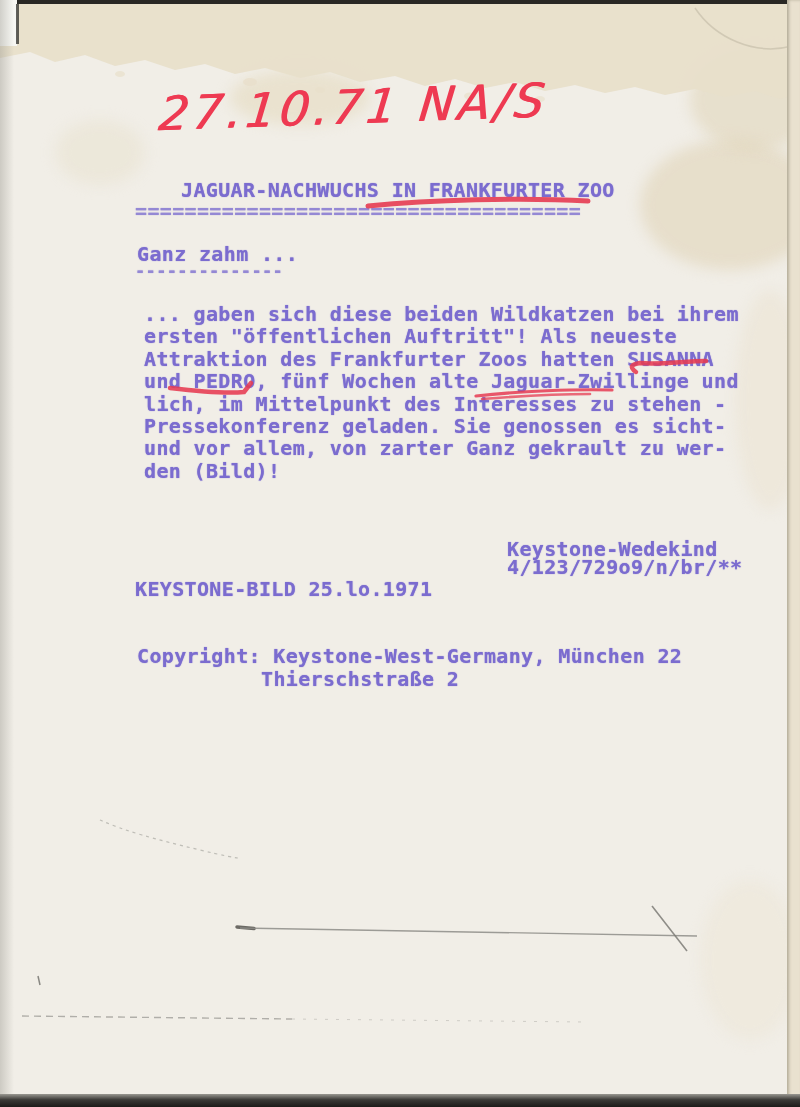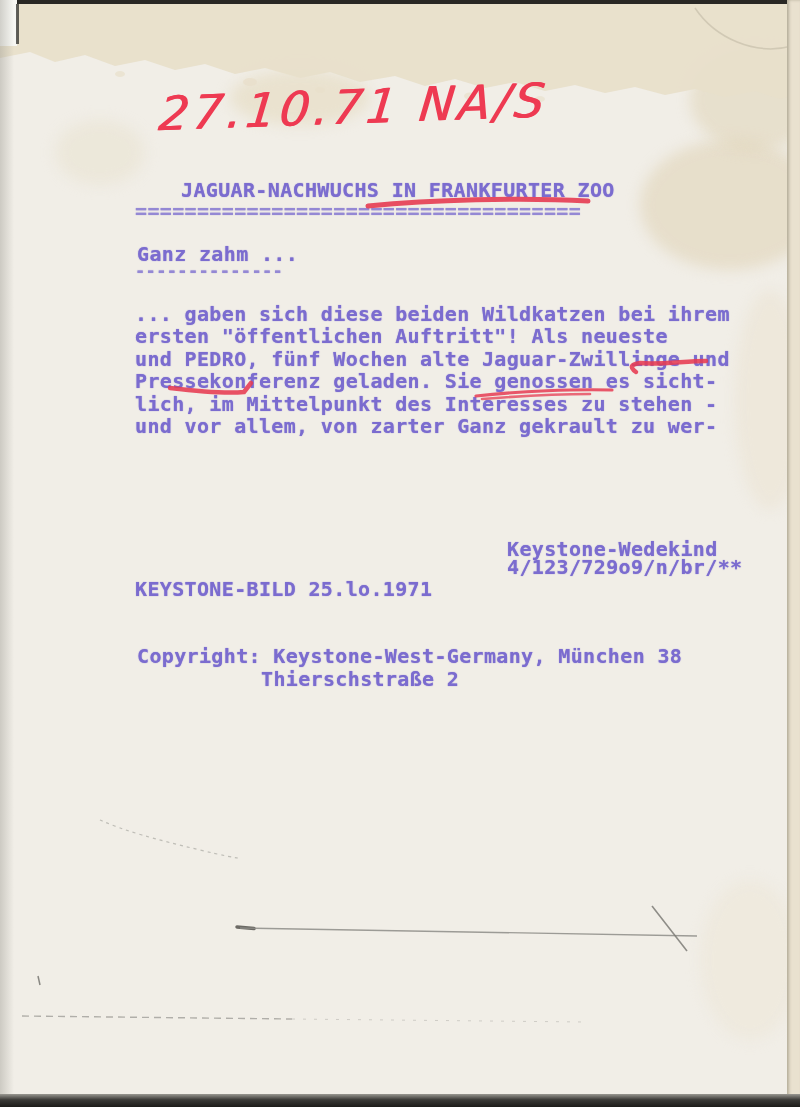--- a/index.html
+++ b/index.html
@@ -81,37 +81,39 @@
   <div class="abs edge-bottom"></div>
 
   <div class="abs handwritten" style="left:162px;top:86px;">27.10.71 NA/S</div>
 
   <div class="abs typed" style="left:137px;top:179px;margin-left:44px;">JAGUAR-NACHWUCHS IN FRANKFURTER ZOO</div>
   <div class="abs typed typed-underline" style="left:135px;top:200px;">====================================</div>
 
   <div class="abs typed" style="left:137px;top:243px;">Ganz zahm ...</div>
   <div class="abs typed typed-underline" style="left:135px;top:260px;font-size:17px;">--------------</div>
 
-  <div class="abs" style="left:135px;top:303px;">
+  <div class="abs" style="left:144px;top:303px;">
     <div class="typed">... gaben sich diese beiden Wildkatzen bei ihrem</div>
     <div class="typed">ersten "öffentlichen Auftritt"! Als neueste</div>
+    <div class="typed">Attraktion des Frankfurter Zoos hatten SUSANNA</div>
     <div class="typed">und PEDRO, fünf Wochen alte Jaguar-Zwillinge und</div>
+    <div class="typed">lich, im Mittelpunkt des Interesses zu stehen -</div>
     <div class="typed">Pressekonferenz geladen. Sie genossen es sicht-</div>
-    <div class="typed">lich, im Mittelpunkt des Interesses zu stehen -</div>
     <div class="typed">und vor allem, von zarter Ganz gekrault zu wer-</div>
+    <div class="typed">den (Bild)!</div>
   </div>
 
   <div class="abs credit" style="left:507px;top:540px;">
     <div class="typed typed-line">Keystone-Wedekind</div>
     <div class="typed typed-line">4/123/729o9/n/br/**</div>
   </div>
 
   <div class="abs typed" style="left:135px;top:578px;">KEYSTONE-BILD 25.lo.1971</div>
 
-  <div class="abs typed" style="left:137px;top:645px;">Copyright: Keystone-West-Germany, München 38</div>
+  <div class="abs typed" style="left:137px;top:645px;">Copyright: Keystone-West-Germany, München 22</div>
   <div class="abs typed" style="left:261px;top:668px;">Thierschstraße 2</div>
 
   <svg class="abs overlay" width="800" height="1107" viewBox="0 0 800 1107">
 
     <path d="M368,206 C430,200 520,197 588,201" stroke="#e63b52" stroke-width="5" fill="none" stroke-linecap="round" opacity=".9"></path>
 
     <path d="M636,372 q-10,-7 4,-9 C660,365 685,361 706,361" stroke="#e63b52" stroke-width="4.5" fill="none" stroke-linecap="round" opacity=".88"></path>
 
     <path d="M170,388 C195,391 225,394 244,392 l7,-9" stroke="#e63b52" stroke-width="4.5" fill="none" stroke-linecap="round" opacity=".88"></path>
 

